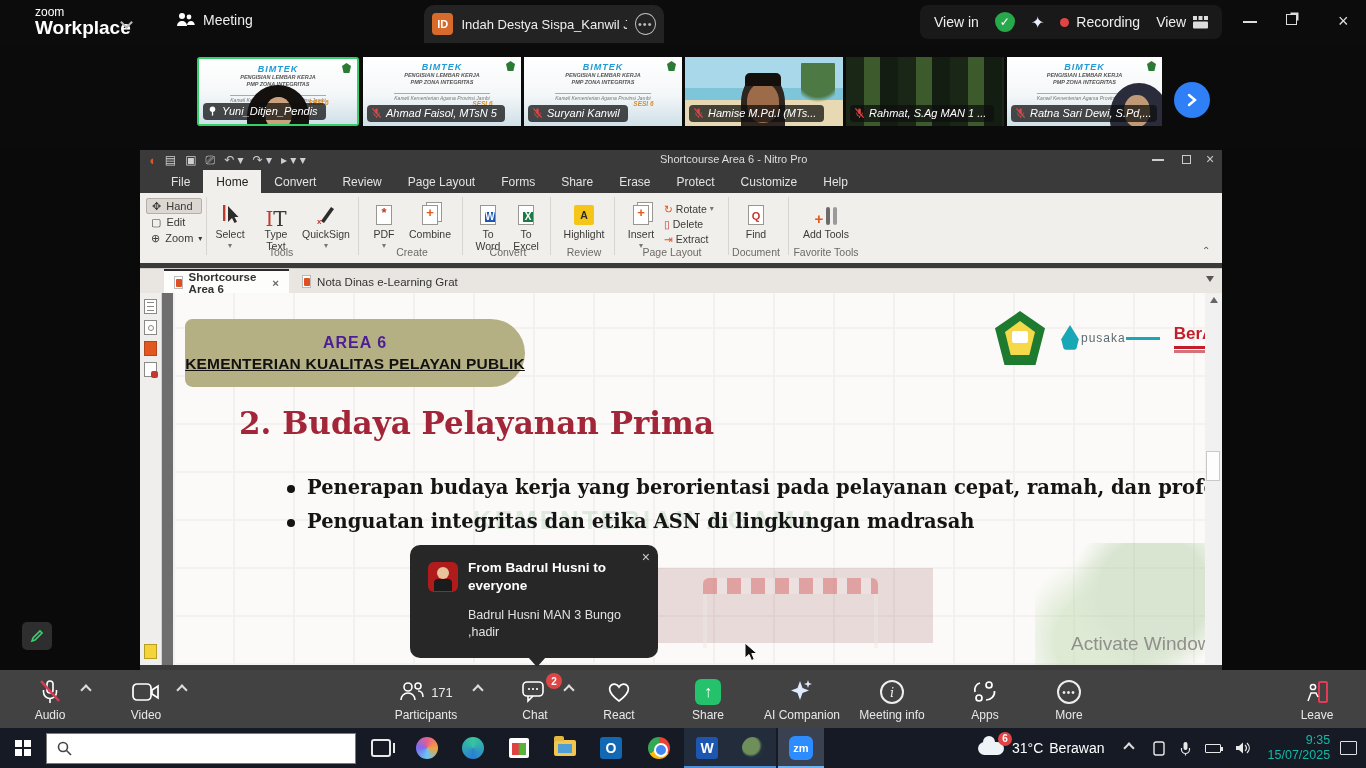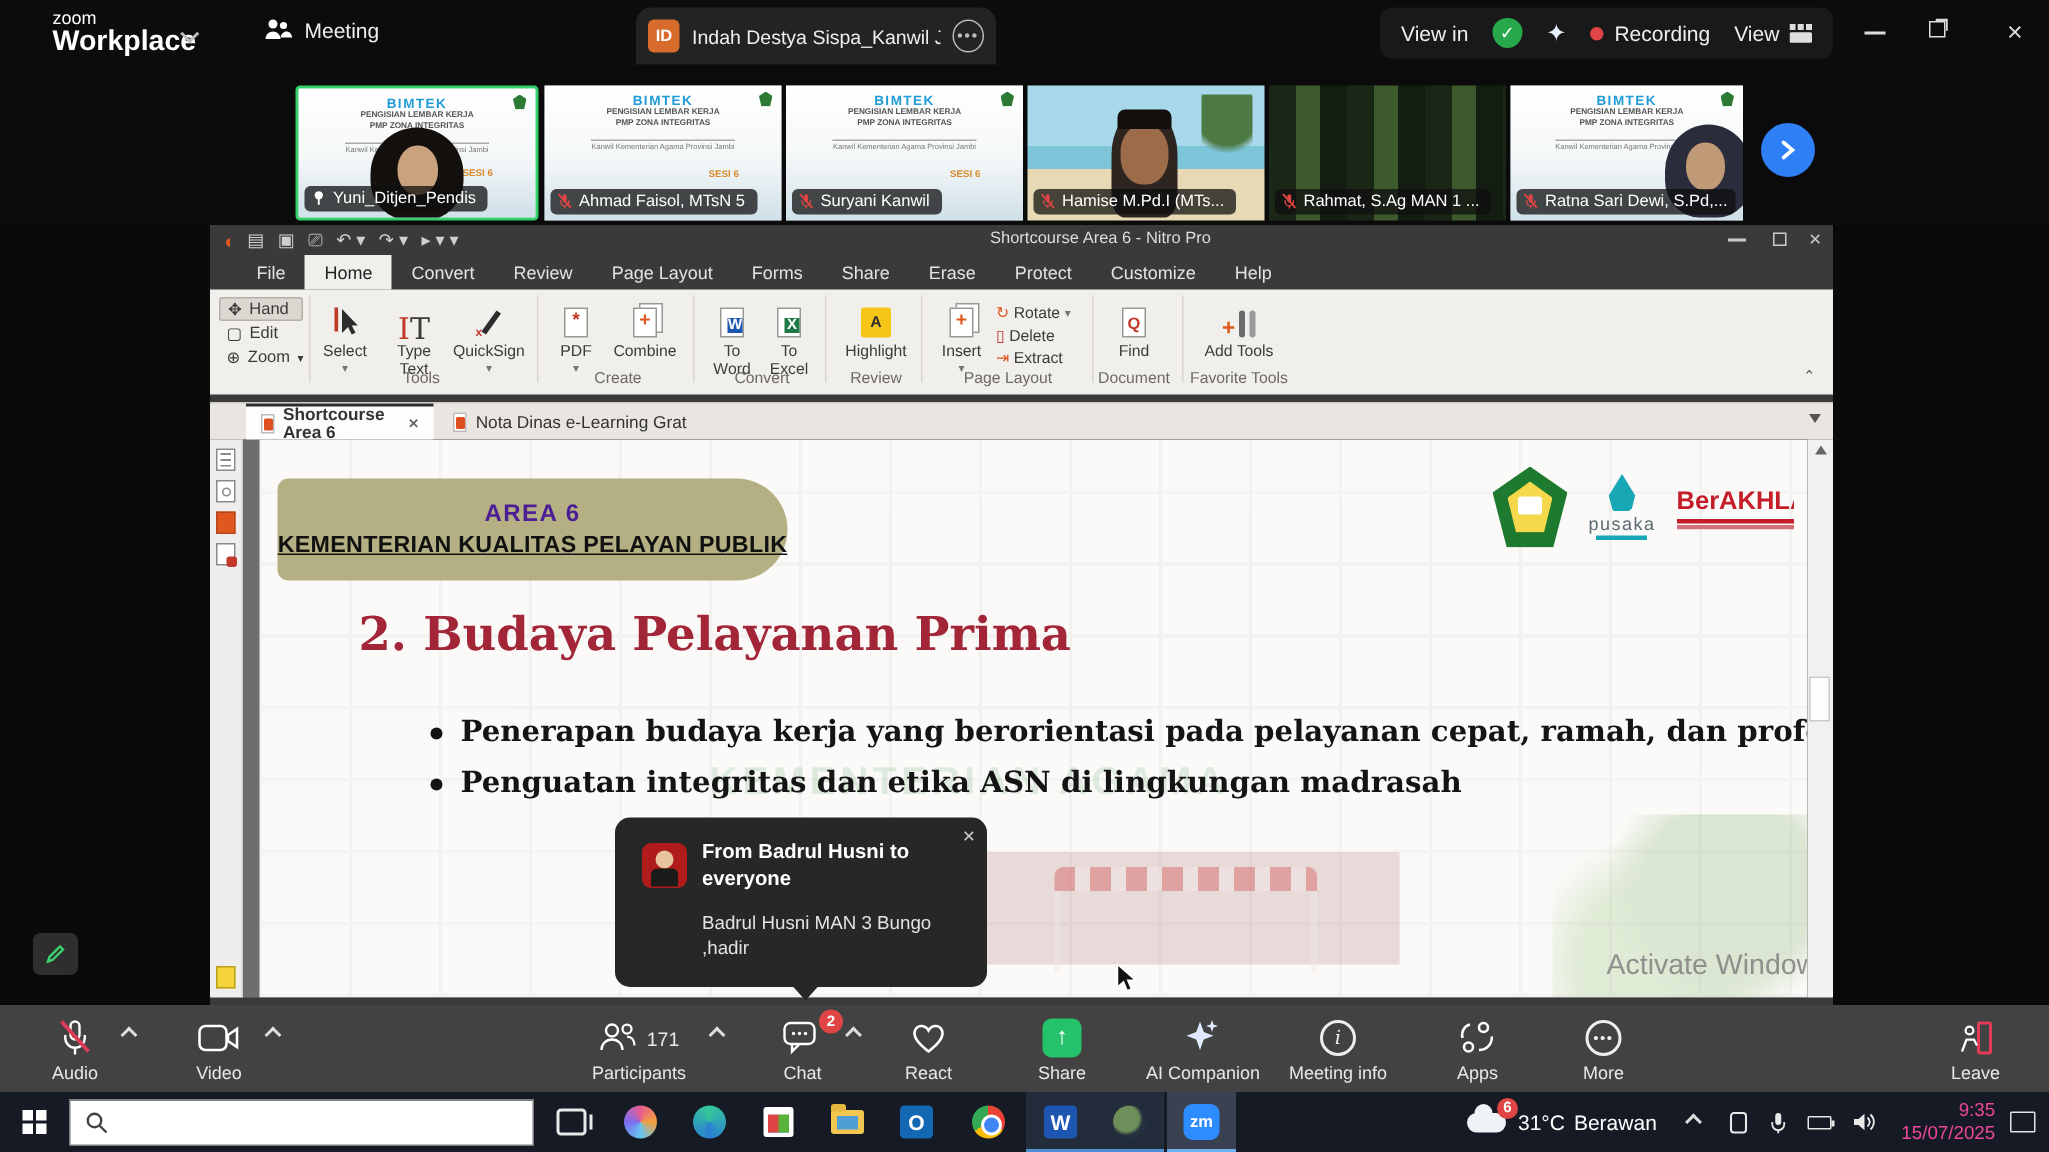--- a/index.html
+++ b/index.html
@@ -19,21 +19,21 @@
   .id-badge{width:22px;height:22px;border-radius:4px;background:#d76b2b;color:#fff;font-size:11px;font-weight:bold;display:flex;align-items:center;justify-content:center;}
   .ellipsis-circle{width:22px;height:22px;border-radius:50%;border:1.5px solid #bbb;color:#bbb;font-size:11px;display:flex;align-items:center;justify-content:center;letter-spacing:1px;}
   #top-right-pill{background:#191919;border-radius:8px;height:34px;padding:0 14px;gap:16px;}
   .shield{width:20px;height:20px;border-radius:50% 50% 50% 50%/45% 45% 55% 55%;background:#27a84a;color:#fff;font-size:12px;display:flex;align-items:center;justify-content:center;}
   .rec-dot{width:9px;height:9px;border-radius:50%;background:#e04545;}
   .win-ctl{color:#ddd;font-size:16px;}
   .sparkle{color:#e8f0ff;font-size:16px;}
 
   
   #strip{left:0;top:45px;width:1366px;height:105px;background:#0b0b0b;}
-  .thumb{position:absolute;top:12px;height:90px;overflow:hidden;background:#dfe9ee;}
+  .thumb{position:absolute;top:12px;height:69px;overflow:hidden;background:#dfe9ee;font-style:italic;}
   .thumb.active{border:2px solid #35d06a;border-radius:3px;}
   .bimtek{position:absolute;inset:0;background:linear-gradient(180deg,#ffffff 0%,#f4f7f8 55%,#cfe0e8 100%);text-align:center;}
   .bimtek .bt{color:#1f9bd7;font-weight:bold;font-size:9px;letter-spacing:1px;margin-top:5px;}
   .bimtek .ln{color:#555;font-size:5.5px;line-height:7px;font-weight:bold;}
   .bimtek .ln3{color:#777;font-size:5px;border-top:1px solid #aaa;display:inline-block;padding-top:1px;margin-top:1px;}
   .bimtek .sesi{position:absolute;right:18%;top:62%;color:#d98b2b;font-size:6.5px;font-weight:bold;}
   .bimtek .minilogo{position:absolute;right:6px;top:4px;width:9px;height:10px;background:#2d7a34;clip-path:polygon(50% 0,100% 30%,82% 100%,18% 100%,0 30%);}
   .nametag{position:absolute;left:4px;bottom:4px;background:rgba(15,15,15,.75);border-radius:4px;color:#fff;font-size:11px;padding:2px 8px 3px 4px;display:flex;align-items:center;gap:4px;white-space:nowrap;max-width:94%;overflow:hidden;}
   .micmute{width:11px;height:12px;flex:0 0 auto;}
   #next-btn{width:36px;height:36px;border-radius:50%;background:#2f7ff7;display:flex;align-items:center;justify-content:center;}
@@ -85,21 +85,21 @@
   #banner .l1{font-size:16px;font-weight:bold;color:#4c1d95;letter-spacing:1px;}
   #banner .l2{font-size:15.5px;font-weight:bold;color:#111;text-decoration:underline;letter-spacing:.2px;white-space:nowrap;}
   #slide-heading{position:absolute;left:66px;top:112px;font-family:"DejaVu Serif",serif;font-weight:bold;font-size:31px;}
   #bullets{position:absolute;left:72px;top:163px;width:950px;font-family:"DejaVu Serif",serif;font-weight:bold;font-size:19.5px;color:#141414;}
   #bullets li{margin-bottom:11px;list-style:none;position:relative;padding-left:22px;white-space:nowrap;}
   #bullets li::before{content:"";position:absolute;left:2px;top:9px;width:8px;height:8px;border-radius:50%;background:#141414;}
   #logos{position:absolute;right:10px;top:14px;width:200px;height:62px;display:flex;align-items:center;gap:14px;}
   .kemenag{width:50px;height:54px;background:#1e7a2e;clip-path:polygon(50% 0,100% 32%,81% 100%,19% 100%,0 32%);position:relative;flex:0 0 auto;}
   .kemenag::before{content:"";position:absolute;left:10px;top:10px;width:30px;height:34px;background:#f6d94b;clip-path:polygon(50% 0,100% 32%,81% 100%,19% 100%,0 32%);}
   .kemenag::after{content:"";position:absolute;left:17px;top:20px;width:16px;height:12px;background:#fff;border-radius:2px;}
-  .pusaka{display:flex;flex-direction:column;align-items:center;flex:0 0 auto;}
+  .pusaka{display:flex;flex-direction:row;align-items:center;flex:0 0 auto;}
   .pusaka .drop{width:22px;height:26px;background:#18a7b5;clip-path:polygon(50% 0,90% 55%,78% 95%,22% 95%,10% 55%);border-radius:50%;}
   .pusaka .pt{color:#5a6b72;font-size:12px;letter-spacing:1px;}
   .pusaka .pbar{width:34px;height:3px;background:#18a7b5;margin-top:1px;}
   .berakhlak{flex:0 0 auto;overflow:hidden;width:78px;}
   .berakhlak .bt{color:#c41e2a;font-weight:bold;font-size:17px;white-space:nowrap;}
   .berakhlak .bbar{width:100px;height:3px;background:#c41e2a;margin:2px 0 1px;}
   .berakhlak .bbar2{width:84px;height:3px;background:#d4707a;}
   #wm-activate{position:absolute;left:898px;top:340px;color:#8f8f8b;font-size:19px;white-space:nowrap;}
 
   
@@ -148,21 +148,21 @@
   .zoom-ic{width:24px;height:24px;background:#2d8cff;border-radius:6px;color:#fff;font-size:11px;font-weight:bold;display:flex;align-items:center;justify-content:center;}
   .taskview-ic{width:20px;height:18px;border:2px solid #e8e8e8;border-radius:3px;position:relative;}
   .taskview-ic::after{content:"";position:absolute;right:-6px;top:2px;width:2px;height:10px;background:#e8e8e8;}
   #tray{top:728px;height:40px;display:flex;align-items:center;color:#fff;}
   .cloud{width:26px;height:13px;background:#eef3f7;border-radius:8px;position:relative;}
   .cloud::before{content:"";position:absolute;left:5px;top:-6px;width:12px;height:12px;border-radius:50%;background:#eef3f7;}
   .tray-ic{color:#e8e8e8;font-size:13px;margin:0 7px;}
   .batt{width:16px;height:9px;border:1px solid #e8e8e8;border-radius:1px;position:relative;margin:0 7px;}
   .batt::after{content:"";position:absolute;right:-3px;top:2px;width:2px;height:4px;background:#e8e8e8;}
   .notif{width:17px;height:14px;border:1.5px solid #dfe3e8;border-radius:1px;}
-  #clock{line-height:15px;font-size:12.5px;color:#ec4899;text-align:right;margin:0 10px;}
+  #clock{line-height:15px;font-size:12.5px;color:#14b8a6;text-align:right;margin:0 10px;}
 
   .cursor{pointer-events:none;}
 </style>
 </head>
 <body>
 
 <div id="stage">
 
   <div class="abs" id="topbar">
     <div class="abs" style="left:35px;top:6px;">

